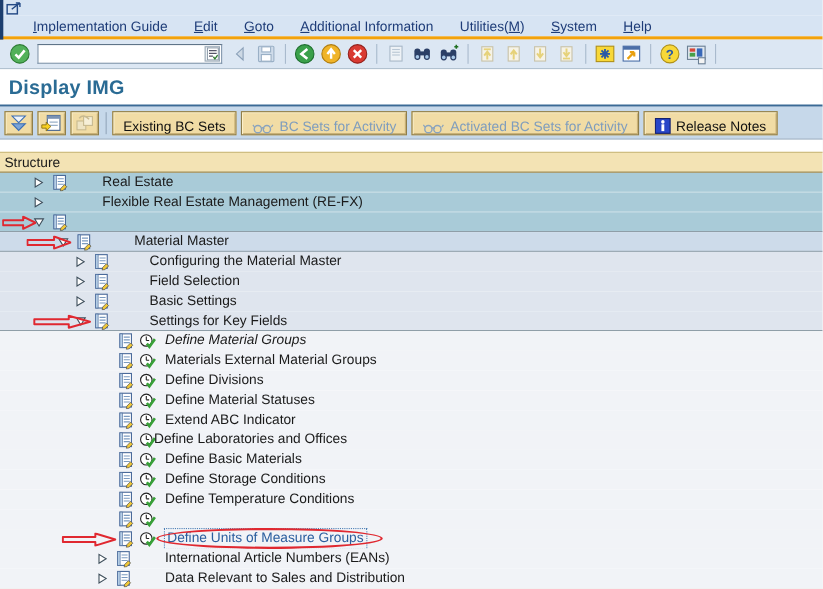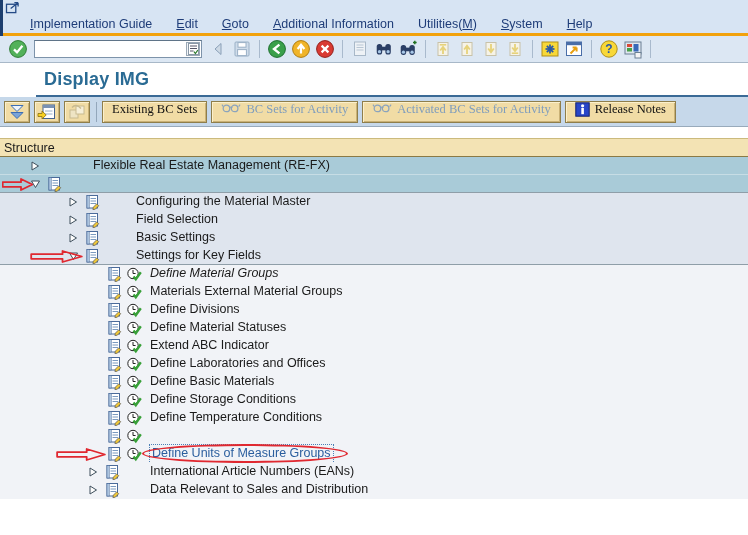--- a/index.html
+++ b/index.html
@@ -33,34 +33,34 @@
   .cmd{
     width:168px; height:18px; border:1px solid #7d93aa; border-top-color:#5f7488;
     background:#fff; font-size:12px; padding:0 16px 0 3px;
   }
   .cmdbtn{
     position:absolute; right:2px; top:2px; width:14px; height:14px; border:1px solid #9aa8b6;
     background:#f2f5f8; padding:0; display:flex; align-items:center; justify-content:center;
   }
 
   
-  .titlerow{ height:34px; background:#ffffff; border-bottom:2px solid #3a6a96; display:flex; align-items:center;margin-left:36px; }
+  .titlerow{ height:34px; background:#ffffff; border-bottom:2px solid #3a6a96; display:flex; align-items:center; }
   .apptitle{ font-size:18px; font-weight:bold; color:#2a6b94; padding-left:8px; letter-spacing:0.2px; }
 
   
   .apptoolbar{
     height:30px; background:#c6d8ea; border-bottom:1px solid #98aabb;
     display:flex; align-items:center; padding-left:4px;
   }
   .abtn{
     height:22px; background:#f1dca5; border:1px solid #8f7e4a;
     box-shadow: inset 1px 1px 0 #fbf0cc, inset -1px -1px 0 #c9b176;
     margin-right:4px; font-size:12.5px; color:#111; padding:0 9px;
-    display:inline-flex; align-items:flex-start; gap:5px; cursor:default; white-space:nowrap;
-    font-family:Liberation Serif, serif;
+    display:inline-flex; align-items:flex-end; gap:5px; cursor:default; white-space:nowrap;
+    font-family:Liberation Sans, sans-serif;
   }
   .abtn.icononly{ width:26px; padding:0; justify-content:center; }
   .abtn.disabled{ color:#7f9dbd; }
   .asep{ width:1px; height:20px; background:#93a7bb; margin:0 5px 0 2px; }
 
   .gap{ height:11px; background:#ffffff; }
 
   
   .structbar{
     height:19px; background:#f3e3b4; border-top:1px solid #cbbа7d;
@@ -344,20 +344,40 @@
     <span>Structure</span>
   </div>
 
   <div class="tree" id="tree">
       <div class="trow l1 l1line">
         <span class="tico" style="left: 30px;">
           <svg width="10" height="11" viewBox="0 0 10 11">
             <polygon points="2,1.5 8.5,5.5 2,9.5" fill="#fdfdfd" stroke="#3f4f5c"></polygon>
           </svg>
         </span>
+        <span class="tico" style="left: 47px;">
+          <svg width="15" height="16" viewBox="0 0 15 16">
+            <rect x="2" y="1.5" width="10.5" height="12.5" fill="#fff" stroke="#4a6a9a"></rect>
+            <rect x="2" y="1.5" width="2.2" height="12.5" fill="#b8d0e8" stroke="#4a6a9a" stroke-width="0.6"></rect>
+            <g stroke="#7a9ac0" stroke-width="1">
+              <line x1="5.5" y1="4.5" x2="11" y2="4.5"></line>
+              <line x1="5.5" y1="7" x2="11" y2="7"></line>
+              <line x1="5.5" y1="9.5" x2="11" y2="9.5"></line>
+            </g>
+            <path d="M8.3,13.2 l3.4,-3.4 l2,2 l-3.4,3.4 l-2.4,0.4 z" fill="#f0c838" stroke="#555" stroke-width="0.7"></path>
+          </svg>
+        </span>
+        <span class="tlabel" style="left: 93px;">Real Estate</span>
+      </div>
+      <div class="trow l1 l1line">
+        <span class="tico" style="left: 30px;">
+          <svg width="10" height="11" viewBox="0 0 10 11">
+            <polygon points="2,1.5 8.5,5.5 2,9.5" fill="#fdfdfd" stroke="#3f4f5c"></polygon>
+          </svg>
+        </span>
         <span class="tlabel" style="left: 93px;">Flexible Real Estate Management (RE-FX)</span>
       </div>
       <div class="trow l1 divider">
         <span class="tico" style="left: 30px;">
           <svg width="11" height="10" viewBox="0 0 11 10">
             <polygon points="1.5,2 9.5,2 5.5,8.5" fill="#fdfdfd" stroke="#3f4f5c"></polygon>
           </svg>
         </span>
         <span class="tico" style="left: 47px;">
           <svg width="15" height="16" viewBox="0 0 15 16">
@@ -368,20 +388,43 @@
               <line x1="5.5" y1="7" x2="11" y2="7"></line>
               <line x1="5.5" y1="9.5" x2="11" y2="9.5"></line>
             </g>
             <path d="M8.3,13.2 l3.4,-3.4 l2,2 l-3.4,3.4 l-2.4,0.4 z" fill="#f0c838" stroke="#555" stroke-width="0.7"></path>
           </svg>
         </span>
         <svg class="red-arrow" preserveAspectRatio="none" viewBox="0 0 44 13" style="left: 2px; width: 31px;">
           <path d="M1,4.2 H27 V1 L43,6.5 L27,12 V8.8 H1 Z" fill="none" stroke="#e02830" stroke-width="1.8" stroke-linejoin="round" vector-effect="non-scaling-stroke"></path>
         </svg>
       </div>
+      <div class="trow l2 divider">
+        <span class="tico" style="left: 52px;">
+          <svg width="11" height="10" viewBox="0 0 11 10">
+            <polygon points="1.5,2 9.5,2 5.5,8.5" fill="#fdfdfd" stroke="#3f4f5c"></polygon>
+          </svg>
+        </span>
+        <span class="tico" style="left: 69px;">
+          <svg width="15" height="16" viewBox="0 0 15 16">
+            <rect x="2" y="1.5" width="10.5" height="12.5" fill="#fff" stroke="#4a6a9a"></rect>
+            <rect x="2" y="1.5" width="2.2" height="12.5" fill="#b8d0e8" stroke="#4a6a9a" stroke-width="0.6"></rect>
+            <g stroke="#7a9ac0" stroke-width="1">
+              <line x1="5.5" y1="4.5" x2="11" y2="4.5"></line>
+              <line x1="5.5" y1="7" x2="11" y2="7"></line>
+              <line x1="5.5" y1="9.5" x2="11" y2="9.5"></line>
+            </g>
+            <path d="M8.3,13.2 l3.4,-3.4 l2,2 l-3.4,3.4 l-2.4,0.4 z" fill="#f0c838" stroke="#555" stroke-width="0.7"></path>
+          </svg>
+        </span>
+        <span class="tlabel" style="left: 122px;">Material Master</span>
+        <svg class="red-arrow" preserveAspectRatio="none" viewBox="0 0 44 13" style="left: 24px; width: 41px;">
+          <path d="M1,4.2 H27 V1 L43,6.5 L27,12 V8.8 H1 Z" fill="none" stroke="#e02830" stroke-width="1.8" stroke-linejoin="round" vector-effect="non-scaling-stroke"></path>
+        </svg>
+      </div>
       <div class="trow l3">
         <span class="tico" style="left: 68px;">
           <svg width="10" height="11" viewBox="0 0 10 11">
             <polygon points="2,1.5 8.5,5.5 2,9.5" fill="#fdfdfd" stroke="#3f4f5c"></polygon>
           </svg>
         </span>
         <span class="tico" style="left: 85px;">
           <svg width="15" height="16" viewBox="0 0 15 16">
             <rect x="2" y="1.5" width="10.5" height="12.5" fill="#fff" stroke="#4a6a9a"></rect>
             <rect x="2" y="1.5" width="2.2" height="12.5" fill="#b8d0e8" stroke="#4a6a9a" stroke-width="0.6"></rect>
@@ -587,21 +630,21 @@
           </svg>
         </span>
         <span class="tico" style="left: 126px;">
           <svg width="16" height="16" viewBox="0 0 16 16">
             <circle cx="7" cy="7.5" r="5.2" fill="#fff" stroke="#222"></circle>
             <line x1="7" y1="7.5" x2="7" y2="4" stroke="#222"></line>
             <line x1="7" y1="7.5" x2="9.6" y2="7.5" stroke="#222"></line>
             <path d="M7.5,10.4 l2.3,2.9 l5,-7" fill="none" stroke="#38a038" stroke-width="2.4"></path>
           </svg>
         </span>
-        <span class="tlabel" style="left: 150px; text-align: center;">Define Laboratories and Offices</span>
+        <span class="tlabel" style="left: 140px; text-align: center;">Define Laboratories and Offices</span>
       </div>
       <div class="trow l4">
         <span class="tico" style="left: 107px;">
           <svg width="15" height="16" viewBox="0 0 15 16">
             <rect x="2" y="1.5" width="10.5" height="12.5" fill="#fff" stroke="#4a6a9a"></rect>
             <rect x="2" y="1.5" width="2.2" height="12.5" fill="#b8d0e8" stroke="#4a6a9a" stroke-width="0.6"></rect>
             <g stroke="#7a9ac0" stroke-width="1">
               <line x1="5.5" y1="4.5" x2="11" y2="4.5"></line>
               <line x1="5.5" y1="7" x2="11" y2="7"></line>
               <line x1="5.5" y1="9.5" x2="11" y2="9.5"></line>

